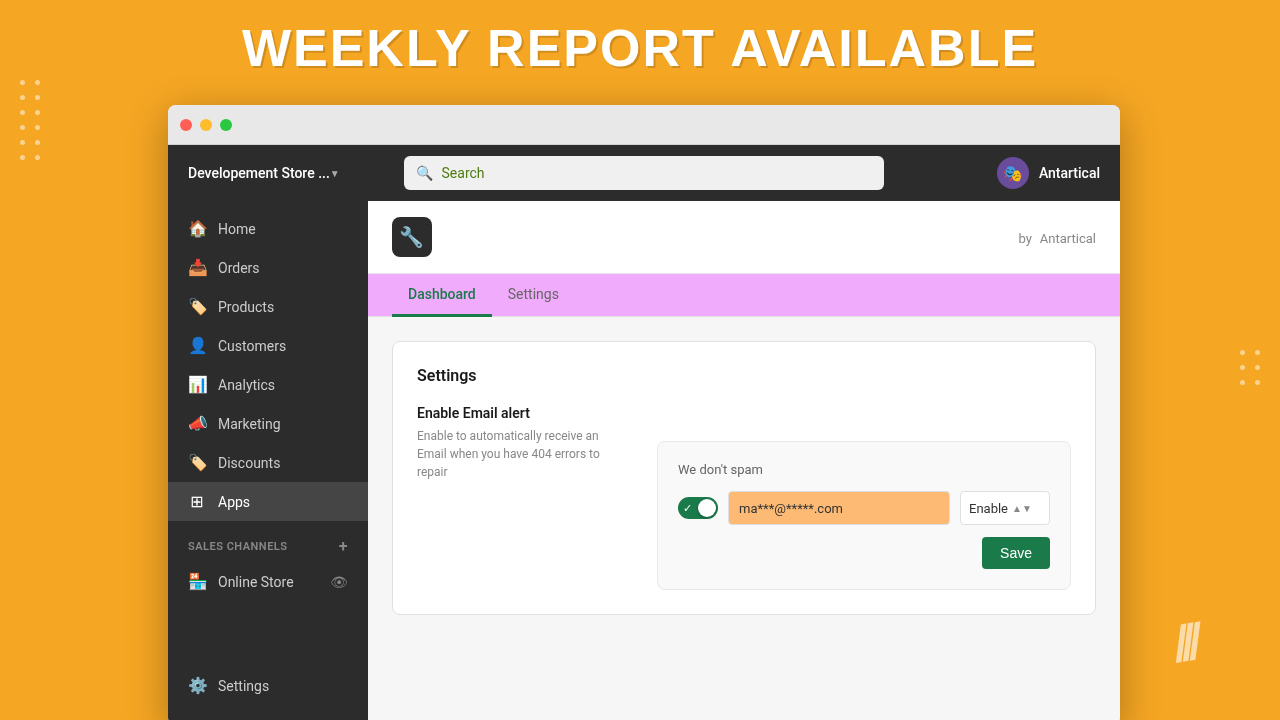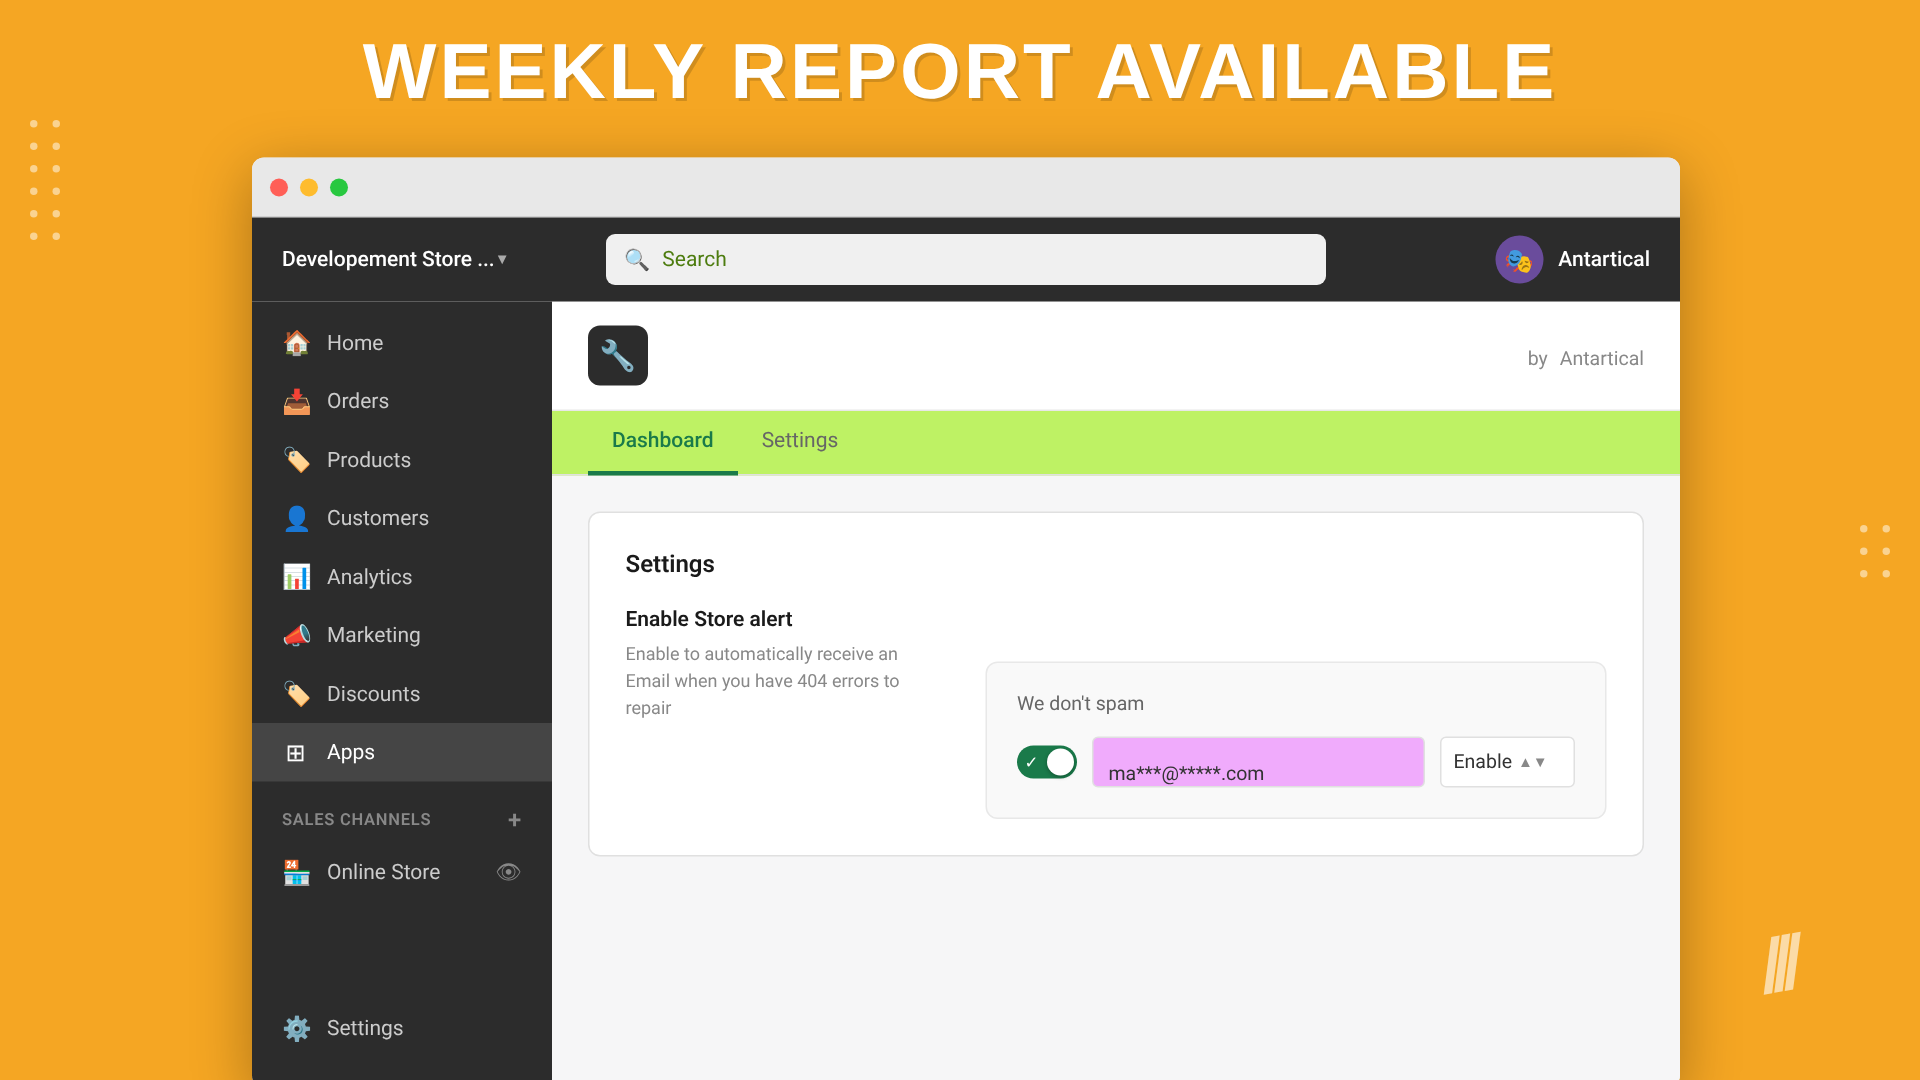--- a/index.html
+++ b/index.html
@@ -221,21 +221,21 @@
       background: #2c2c2c;
       display: flex;
       align-items: center;
       justify-content: center;
       font-size: 20px;
     }
     .app-title { font-size: 18px; font-weight: 600; color: #1a1a1a; }
 
     
     .tabs-bar {
-      background: #bef264;
+      background: #f0abfc;
       padding: 0 24px;
       display: flex;
       gap: 0;
       border-bottom: 1px solid #e0e0e0;
     }
     .tab {
       padding: 12px 16px;
       font-size: 14px;
       color: #666;
       cursor: pointer;
@@ -330,26 +330,26 @@
       position: absolute;
       left: 5px;
       color: white;
       font-size: 11px;
     }
     .email-input-field {
       flex: 1;
       height: 34px;
       border: 1px solid #e0e0e0;
       border-radius: 4px;
-      background: #f0abfc;
+      background: #fdba74;
       padding: 0 10px;
       font-size: 13px;
       color: #333;
       display: flex;
-      align-items: flex-end;
+      align-items: center;
     }
     .email-masked { color: #333; font-size: 13px; }
     .frequency-select {
       height: 34px;
       border: 1px solid #e0e0e0;
       border-radius: 4px;
       background: white;
       padding: 0 8px;
       font-size: 13px;
       color: #333;
@@ -535,40 +535,43 @@
         <span>Settings</span>
       </div>
     </div>
 
     <div class="content-area">
       <div class="settings-panel">
         <div class="settings-title">Settings</div>
 
         <div class="setting-row">
           <div class="setting-left">
-            <div class="setting-label">Enable Store alert</div>
+            <div class="setting-label">Enable Email alert</div>
             <div class="setting-desc">Enable to automatically receive an Email when you have 404 errors to repair</div>
           </div>
 
           <div class="setting-right">
             <div class="no-spam-box">
               <div class="no-spam-title">We don't spam</div>
               <div class="email-row">
                 <div class="toggle-switch">
                   <span class="toggle-check">✓</span>
                   <div class="toggle-knob"></div>
                 </div>
                 <div class="email-input-field">
                   <span class="email-masked">ma***@*****.com</span>
                 </div>
                 <div class="frequency-select">
                   <span>Enable</span>
                   <span style="color:#888;font-size:10px;">▲▼</span>
                 </div>
               </div>
+              <div class="save-row">
+                <button class="save-btn">Save</button>
+              </div>
             </div>
           </div>
         </div>
       </div>
     </div>
 
   </div>
 </div>
 
 </body></html>

